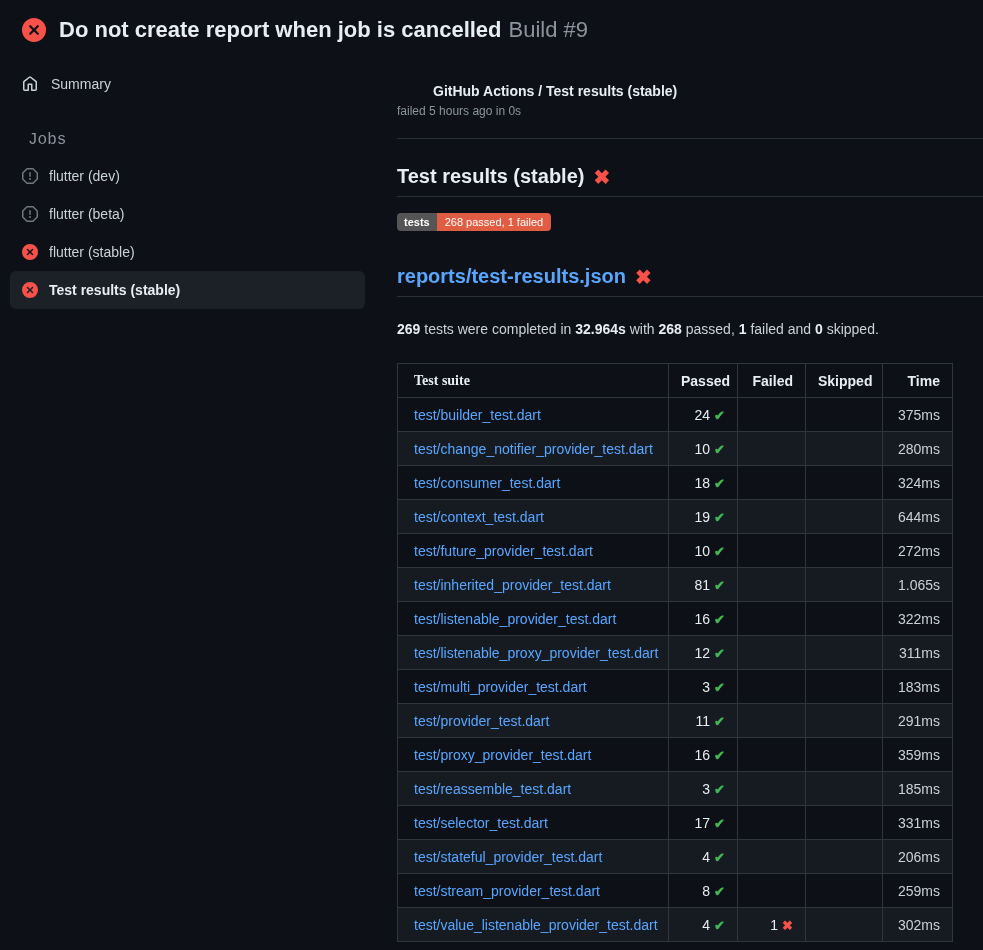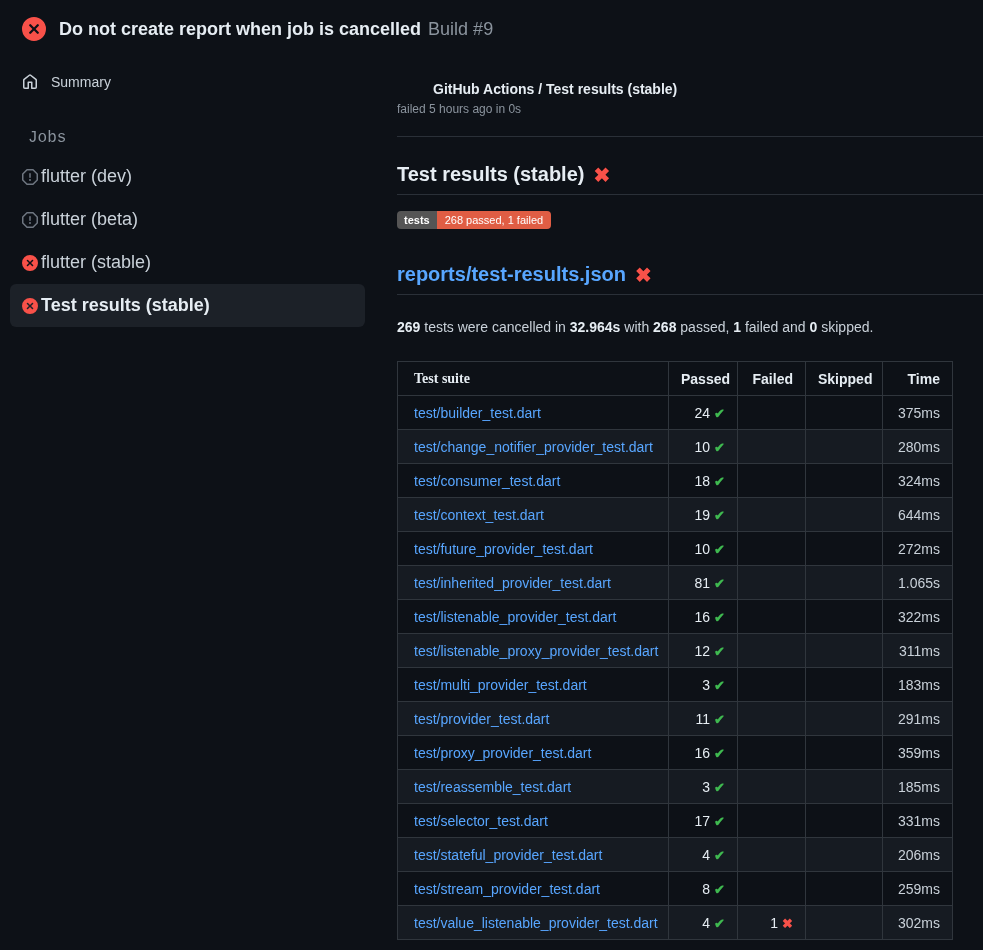--- a/index.html
+++ b/index.html
@@ -8,39 +8,39 @@
     background: var(--bg, #0d1117);
     color: var(--text, #c9d1d9);
     font-family: "Liberation Sans", sans-serif;
     overflow: hidden;
   }
   
   .page-header {
     display:flex; align-items:center; gap:13px;
     padding:17px 0 0 22px;
   }
-  .page-header h1 { font-size:18px; font-weight:700; color:var(--text-bright); }
+  .page-header h1 { font-size:22px; font-weight:700; color:var(--text-bright); }
   .page-header .build { color:var(--muted); font-weight:400; margin-left:7px; }
   .status-icon { display:inline-flex; line-height:0; }
 
   
   .layout { display:flex; margin-top:6px; }
 
   
   .sidebar { width:375px; flex-shrink:0; padding-top:18px; }
   .summary-row {
     margin:0 10px; padding:9px 12px;
     display:flex; align-items:center; gap:13px;
     font-size:14px; color:var(--text); border-radius:6px; cursor:pointer;
   }
   .jobs-label { margin:30px 0 8px 28px; font-size:16px; color:var(--muted);font-family:Liberation Mono, monospace; }
   .job-item {
     margin:0 10px; padding:11px 12px; border-radius:6px;
-    display:flex; align-items:center; gap:3px;
-    font-size:18px; color:var(--text); cursor:pointer;
+    display:flex; align-items:center; gap:11px;
+    font-size:14px; color:var(--text); cursor:pointer;
   }
   .job-item.selected { background:var(--selected-bg); color:var(--text-bright); font-weight:700; }
   .job-icon, .home-icon { display:inline-flex; line-height:0; flex-shrink:0; }
   .home-icon { color:var(--text); }
   .icon-failed { color:var(--red); }
   .icon-cancelled { color:var(--gray-icon); }
 
   
   .main { flex:1; min-width:0; padding:34px 0 0 22px; }
   .breadcrumb { font-size:14px; font-weight:700; color:var(--text-bright);margin-left:36px; }
@@ -160,21 +160,21 @@
     <span class="badge">
       <span class="badge-label">tests</span>
       <span class="badge-value">268 passed, 1 failed</span>
     </span>
 
     <h2 class="section-heading report-heading">
       <a href="#" class="heading-link">reports/test-results.json</a>
       <span class="cross-lg">✖</span>
     </h2>
 
-    <p class="summary-sentence"><b>269</b><span> tests were cancelled in </span><b>32.964s</b><span> with </span><b>268</b><span> passed, </span><b>1</b><span> failed and </span><b>0</b><span> skipped.</span></p>
+    <p class="summary-sentence"><b>269</b><span> tests were completed in </span><b>32.964s</b><span> with </span><b>268</b><span> passed, </span><b>1</b><span> failed and </span><b>0</b><span> skipped.</span></p>
 
     <table class="results">
       <colgroup>
         <col style="width:271px">
           <col style="width:69px">
           <col style="width:68px">
           <col style="width:77px">
           <col style="width:70px">
       </colgroup>
       <thead>

